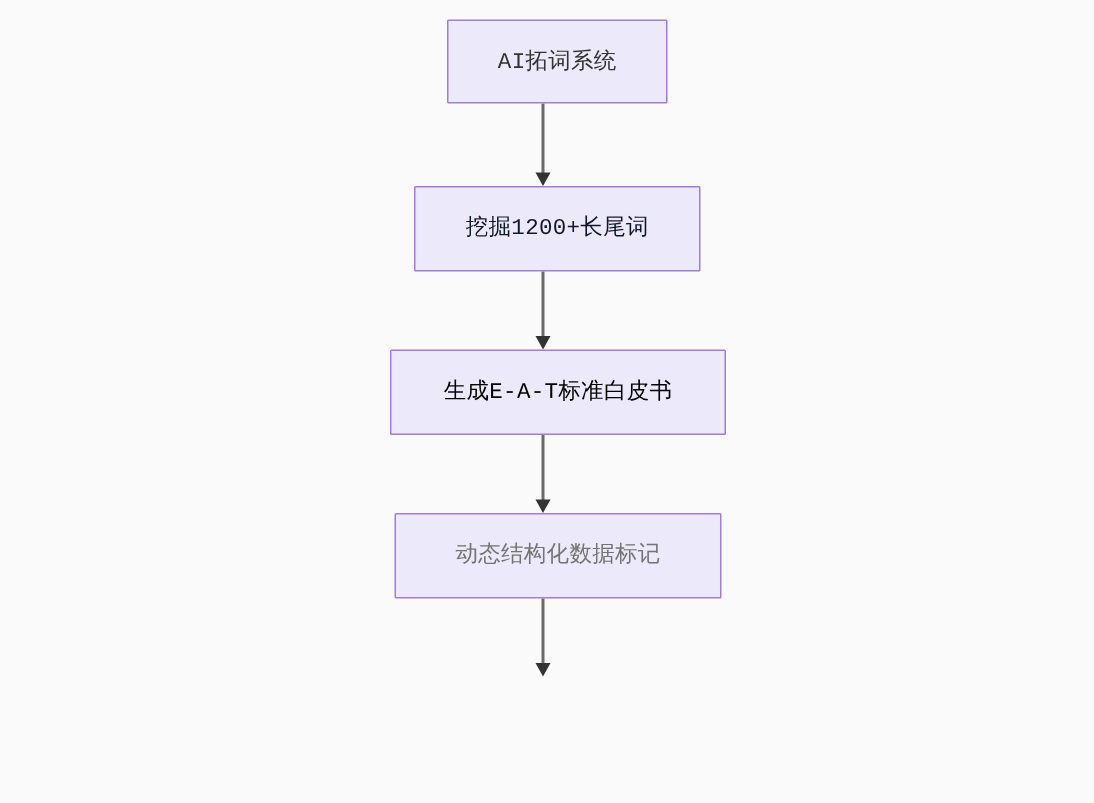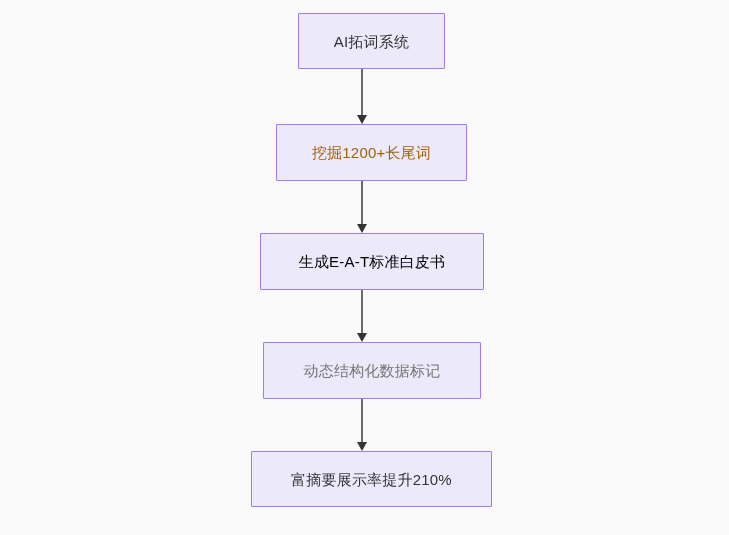--- a/index.html
+++ b/index.html
@@ -12,20 +12,21 @@
     height: 535px;
     background: #fafafa;
     font-family: "Liberation Sans", "DejaVu Sans", sans-serif;
     overflow: hidden;
   }
   #flowchart-canvas {
     position: relative;
     width: 729px;
     height: 535px;
     background: #fafafa;
+    font-family: Liberation Mono, monospace;
   }
   .node {
     position: absolute;
     box-sizing: border-box;
     background: #ece9fb;
     border: 1.5px solid #9f7ae8;
     border-radius: 1px;
     display: flex;
     align-items: center;
     justify-content: center;
@@ -86,29 +87,26 @@
 
   <div class="edge" id="edge-4" style="left: 352px; top: 399px; width: 20px; height: 52px;">
     <div class="edge-line" style="height: 44px; background: rgb(107, 107, 107);"></div>
     <div class="edge-head" style="border-top-color: rgb(51, 51, 51);"></div>
   </div>
 
   <div class="node" id="node-1" style="left: 298px; top: 13px; width: 147px; height: 56px; background: rgb(236, 233, 251); border-color: rgb(159, 122, 232); color: rgb(51, 51, 51);">
     <span class="node-label">AI拓词系统</span>
   </div>
 
-  <div class="node" id="node-2" style="left: 276px; top: 124px; width: 191px; height: 57px; background: rgb(236, 233, 251); border-color: rgb(159, 122, 232); color: #a16207;">
+  <div class="node" id="node-2" style="left: 276px; top: 124px; width: 191px; height: 57px; background: rgb(236, 233, 251); border-color: rgb(159, 122, 232); color: #0f172a;">
     <span class="node-label">挖掘1200+长尾词</span>
   </div>
 
   <div class="node" id="node-3" style="left: 260px; top: 233px; width: 224px; height: 57px; background: rgb(236, 233, 251); border-color: rgb(159, 122, 232); color: #000000;">
     <span class="node-label">生成E-A-T标准白皮书</span>
   </div>
 
   <div class="node" id="node-4" style="left: 263px; top: 342px; width: 218px; height: 57px; background: rgb(236, 233, 251); border-color: rgb(159, 122, 232); color: #737373;">
     <span class="node-label">动态结构化数据标记</span>
   </div>
 
-  <div class="node" id="node-5" style="left: 251px; top: 451px; width: 241px; height: 56px; background: rgb(236, 233, 251); border-color: rgb(159, 122, 232); color: rgb(51, 51, 51);">
-    <span class="node-label">富摘要展示率提升210%</span>
-  </div>
 
 </div>
 
 </body></html>

